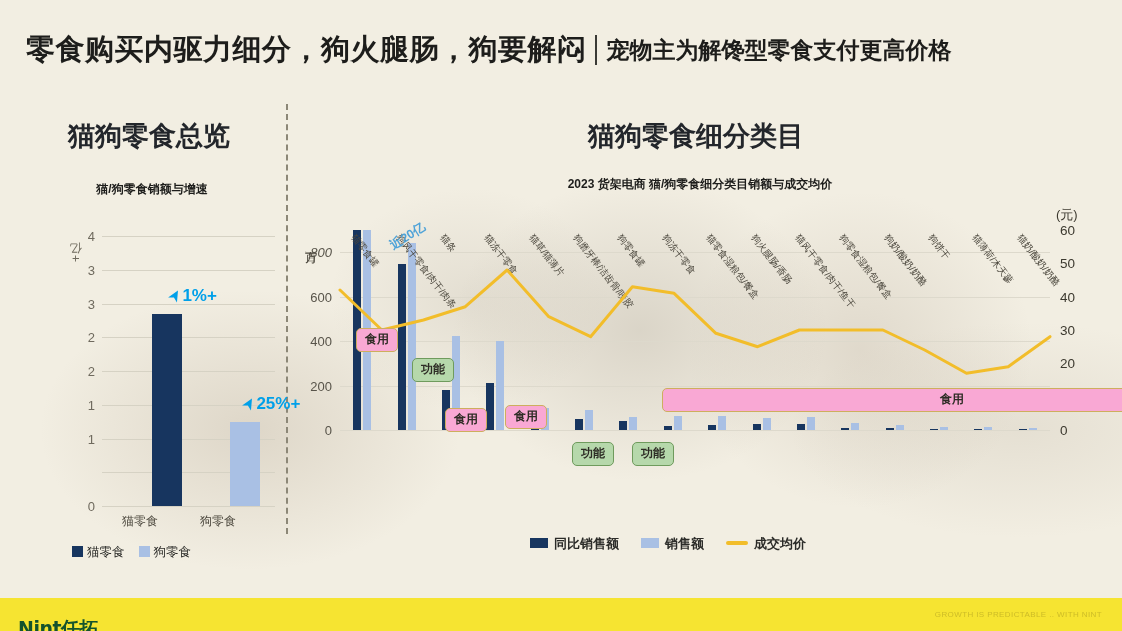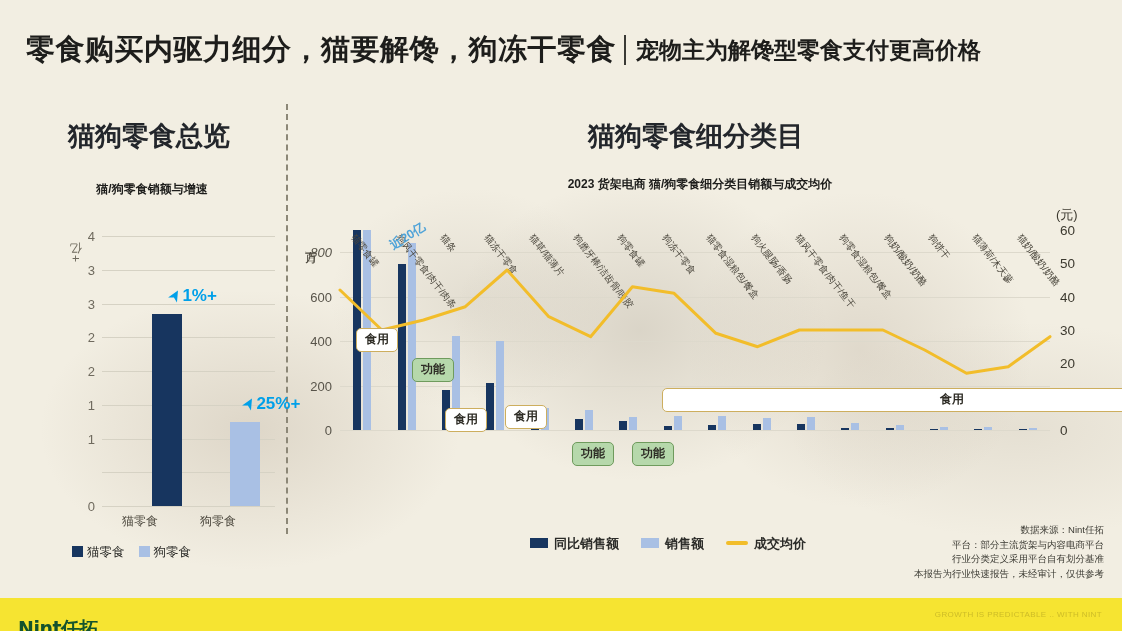--- a/index.html
+++ b/index.html
@@ -60,21 +60,21 @@
   .unit-left{position:absolute;left:-38px;top:12px;font-size:12px;color:#4a463c;
              writing-mode:vertical-rl;letter-spacing:1px;}
   .unit-right{position:absolute;left:100%;margin-left:6px;top:-24px;font-size:13px;color:#3c392f;}
   .rbar{position:absolute;bottom:0;}
   .xlab-r{position:absolute;top:2px;font-size:9.5px;color:#4a463c;white-space:nowrap;
           transform-origin:left top;transform:rotate(52deg);}
 
   
   .tag{position:absolute;font-size:12px;font-weight:bold;color:#2e2c25;
        padding:3px 8px;border-radius:5px;white-space:nowrap;line-height:1.3;}
-  .tag-food{background:#ffffff;border:1.4px solid #cdae5e;}
+  .tag-food{background:#f9a8d4;border:1.4px solid #cdae5e;}
   .tag-func{background:#b6d8ab;border:1.4px solid #6f9b5d;}
   .tag-wide{text-align:center;}
 
   .note-near{position:absolute;font-size:12.5px;font-weight:bold;color:#4fa3d8;
              transform:rotate(-32deg);transform-origin:left bottom;white-space:nowrap;}
 
   
   .infobox{position:absolute;left:470px;top:206px;width:562px;height:78px;
            background:rgba(252,251,247,.93);border:1.3px solid #b9b5a6;border-radius:9px;
            display:flex;flex-direction:column;align-items:center;justify-content:center;gap:9px;}
@@ -95,21 +95,21 @@
   .footer-tag{position:absolute;right:20px;top:12px;font-size:8px;color:#cdbc27;letter-spacing:.4px;}
 </style>
 </head>
 <body>
 
 <div class="bg-wash"></div>
 
 <div class="page">
 
   <div class="header">
-    <span class="h-main">零食购买内驱力细分，猫要解馋，狗冻干零食</span>
+    <span class="h-main">零食购买内驱力细分，狗火腿肠，狗要解闷</span>
     <span class="h-div"></span>
     <span class="h-sub">宠物主为解馋型零食支付更高价格</span>
   </div>
 
   <div class="vdiv"></div>
 
   <div class="sec-title" style="left:68px;top:118px;">猫狗零食总览</div>
   <div class="sec-sub" style="left:62px;top:178px;width:180px;">
     <div>猫/狗零食销额与增速</div>
   </div>
@@ -235,25 +235,19 @@
 
 
   <div class="note-near" style="left:396px;top:237px;">近20亿</div>
 
   <div class="legend-r">
     <span><span class="sw2" style="background:#17355f"></span><span>同比销售额</span></span>
     <span><span class="sw2" style="background:#a9c0e4"></span><span>销售额</span></span>
     <span><span class="swline"></span><span>成交均价</span></span>
   </div>
 
-  <div class="source">
-    <div>数据来源：Nint任拓</div>
-    <div>平台：部分主流货架与内容电商平台</div>
-    <div>行业分类定义采用平台自有划分基准</div>
-    <div>本报告为行业快速报告，未经审计，仅供参考</div>
-  </div>
 
   <div class="footer">
     <div class="footer-logo">Nint任拓</div>
     <div class="footer-tag">GROWTH IS PREDICTABLE .. WITH NINT</div>
   </div>
 
 </div>
 
 </body></html>

